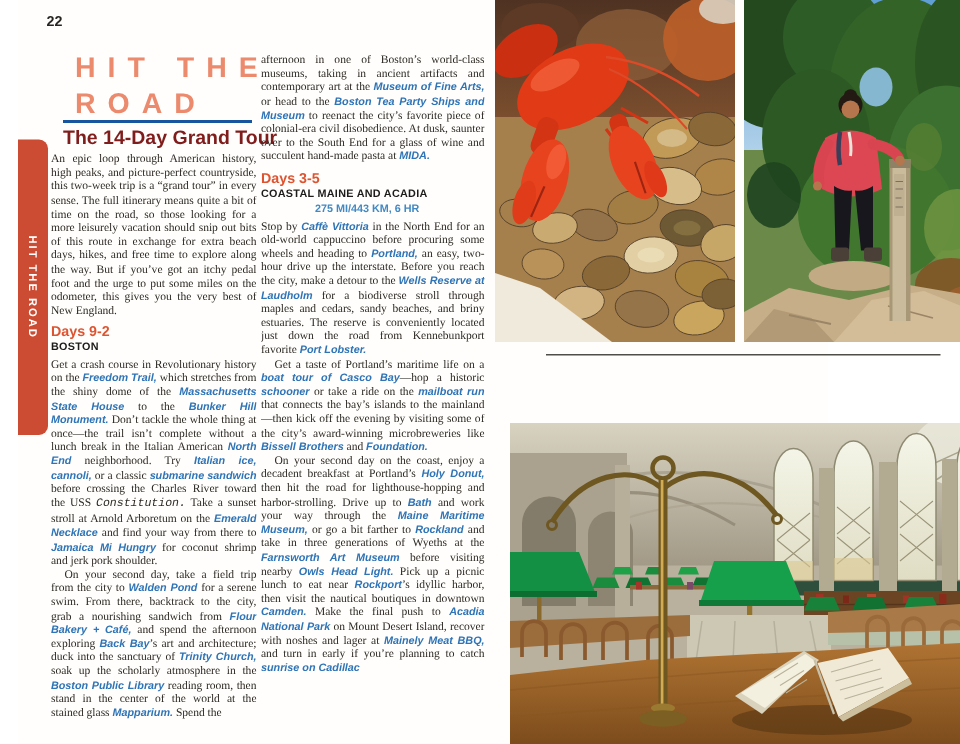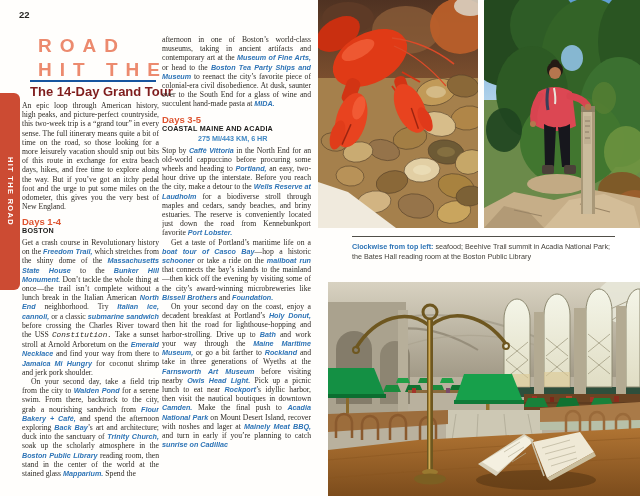--- a/index.html
+++ b/index.html
@@ -1,19 +1,19 @@
 <!DOCTYPE html>
 <html><head>
 <meta charset="utf-8">
 <style>
   * { box-sizing: border-box; margin: 0; padding: 0; }
   html, body { width: 640px; height: 496px; }
   body { background: #ffffff; overflow: hidden; position: relative;
          font-family: "Liberation Serif", serif; }
-  .canvas { position: absolute; left: 0; top: 0; width: 540px; height: 496px; background: #fffefc; }
+  .canvas { position: absolute; left: 12px; top: 0; width: 540px; height: 496px; background: #fffefc; }
 
   
   .page-number { position: absolute; left: 19px; top: 9px;
     font: 700 9.5px "Liberation Sans", sans-serif; color: #262522; }
   .side-tab { position: absolute; left: 0; top: 93px; width: 20px; height: 197px;
     background: #cc4b33; border-radius: 0 6px 6px 0;
     display: flex; align-items: center; justify-content: center; }
   .side-tab span { writing-mode: vertical-rl;
     font: 700 7.5px "Liberation Sans", sans-serif; color: #ffffff; letter-spacing: 1.3px; }
 
@@ -62,29 +62,29 @@
 
 <div class="canvas">
 
   <div class="page-number">22</div>
 
   <div class="side-tab">
     <span>HIT THE ROAD</span>
   </div>
 
   <div class="road-title">
+    <span>HIT THE</span>
     <span>ROAD</span>
-    <span>HIT THE</span>
   </div>
   <div class="subtitle-rule"></div>
   <div class="section-subtitle">The 14-Day Grand Tour</div>
 
   <div class="col col1">
     <p class="body">An epic loop through American history, high peaks, and picture-perfect countryside, this two-week trip is a “grand tour” in every sense. The full itinerary means quite a bit of time on the road, so those looking for a more leisurely vacation should snip out bits of this route in exchange for extra beach days, hikes, and free time to explore along the way. But if you’ve got an itchy pedal foot and the urge to put some miles on the odometer, this gives you the very best of New England.</p>
-    <div class="days-head">Days 1-4</div>
+    <div class="days-head">Days 9-2</div>
     <div class="days-sub">BOSTON</div>
     <p class="body"><span>Get a crash course in Revolutionary history on the </span><span class="seg-b">Freedom Trail,</span><span> which stretches from the shiny dome of the </span><span class="seg-b">Massachusetts State House</span><span> to the </span><span class="seg-b">Bunker Hill Monument.</span><span> Don’t tackle the whole thing at once—the trail isn’t complete without a lunch break in the Italian American </span><span class="seg-b">North End</span><span> neighborhood. Try </span><span class="seg-b">Italian ice, cannoli,</span><span> or a classic </span><span class="seg-b">submarine sandwich</span><span> before crossing the Charles River toward the USS </span><span class="seg-i">Constitution.</span><span> Take a sunset stroll at Arnold Arboretum on the </span><span class="seg-b">Emerald Necklace</span><span> and find your way from there to </span><span class="seg-b">Jamaica Mi Hungry</span><span> for coconut shrimp and jerk pork shoulder.</span></p>
     <p class="body ind"><span>On your second day, take a field trip from the city to </span><span class="seg-b">Walden Pond</span><span> for a serene swim. From there, backtrack to the city, grab a nourishing sandwich from </span><span class="seg-b">Flour Bakery + Café,</span><span> and spend the afternoon exploring </span><span class="seg-b">Back Bay</span><span>’s art and architecture; duck into the sanctuary of </span><span class="seg-b">Trinity Church,</span><span> soak up the scholarly atmosphere in the </span><span class="seg-b">Boston Public Library</span><span> reading room, then stand in the center of the world at the stained glass </span><span class="seg-b">Mapparium.</span><span> Spend the</span></p>
   </div>
 
   <div class="col col2">
     <p class="body"><span>afternoon in one of Boston’s world-class museums, taking in ancient artifacts and contemporary art at the </span><span class="seg-b">Museum of Fine Arts,</span><span> or head to the </span><span class="seg-b">Boston Tea Party Ships and Museum</span><span> to reenact the city’s favorite piece of colonial-era civil disobedience. At dusk, saunter over to the South End for a glass of wine and succulent hand-made pasta at </span><span class="seg-b">MIDA.</span></p>
     <div class="days-head">Days 3-5</div>
     <div class="days-sub">COASTAL MAINE AND ACADIA</div>
     <div class="route">275 MI/443 KM, 6 HR</div>
@@ -207,21 +207,20 @@
         <path d="M70,88 q2,10 1,16" stroke="#e8e4da" stroke-width="2" fill="none"></path>
         <path d="M60,124 q6,4 12,3 l-2,40 -9,0 Z" fill="#17171d"></path>
         <path d="M86,124 q-6,4 -12,3 l4,40 8,0 Z" fill="#17171d"></path>
         <rect x="58" y="165" width="12" height="9" rx="2" fill="#4a4038"></rect>
         <rect x="80" y="165" width="12" height="9" rx="2" fill="#4a4038"></rect>
       </g>
     </svg>
   </div>
 
   <div class="caption-rule"></div>
-  <div class="caption"><span class="seg-cb">Clockwise from top left:</span><span> seafood; Beehive Trail summit in Acadia National Park; the Bates Hall reading room at the Boston Public Library</span></div>
 
   <div class="photo photo-b">
     <svg viewBox="0 0 312 214" preserveAspectRatio="none">
       <defs>
         <linearGradient id="ceil" x1="0" y1="0" x2="0" y2="1">
           <stop offset="0" stop-color="#d8d2c1"></stop>
             <stop offset="1" stop-color="#a29a87"></stop>
         </linearGradient>
         <linearGradient id="win" x1="0" y1="0" x2="0" y2="1">
           <stop offset="0" stop-color="#f4f5e8"></stop>

